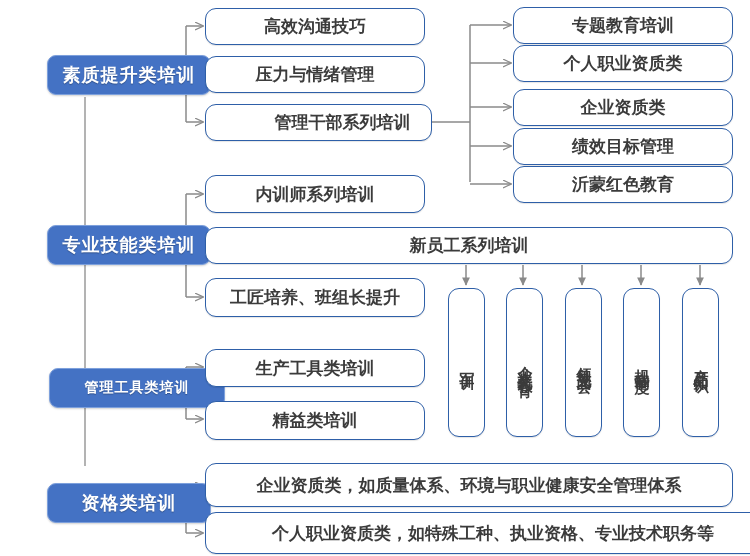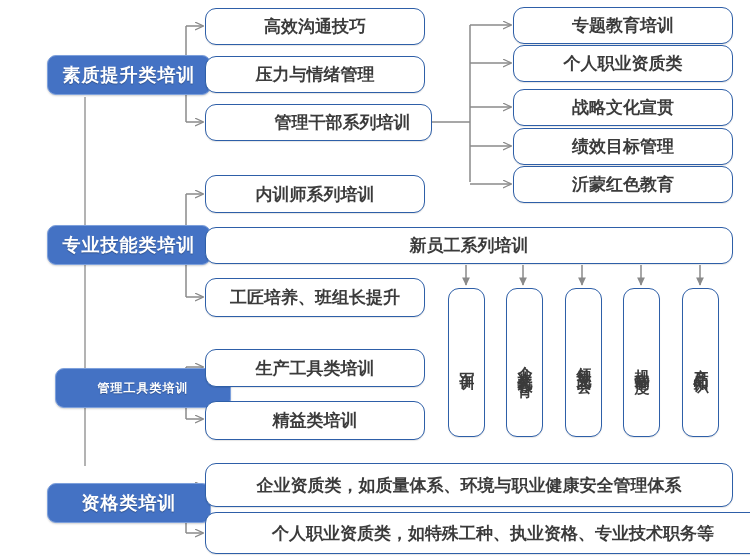--- a/index.html
+++ b/index.html
@@ -119,21 +119,21 @@
   </svg>
 
   <div class="cat" style="left:3px;top:55px;width:164px;height:40px;font-size:18px;">
     <span>素质提升类培训</span>
   </div>
 
   <div class="cat" style="left:3px;top:225px;width:164px;height:40px;font-size:18px;">
     <span>专业技能类培训</span>
   </div>
 
-  <div class="cat" style="left:11px;top:368px;width:176px;height:40px;font-size:12px;">
+  <div class="cat" style="left:5px;top:368px;width:176px;height:40px;font-size:14px;">
     <span>管理工具类培训</span>
   </div>
 
   <div class="cat" style="left:3px;top:483px;width:164px;height:40px;font-size:18px;">
     <span>资格类培训</span>
   </div>
 
   <div class="item" style="left:205px;top:8px;width:220px;height:37px;font-size:17px;">
     <span>高效沟通技巧</span>
   </div>
@@ -144,21 +144,21 @@
     <span>管理干部系列培训</span>
   </div>
 
   <div class="item" style="left:513px;top:7px;width:220px;height:37px;font-size:17px;">
     <span>专题教育培训</span>
   </div>
   <div class="item" style="left:513px;top:45px;width:220px;height:37px;font-size:17px;">
     <span>个人职业资质类</span>
   </div>
   <div class="item" style="left:513px;top:89px;width:220px;height:37px;font-size:17px;">
-    <span>战略文化宣贯</span>
+    <span>企业资质类</span>
   </div>
   <div class="item" style="left:513px;top:166px;width:220px;height:37px;font-size:17px;">
     <span>沂蒙红色教育</span>
   </div>
   <div class="item" style="left:513px;top:128px;width:220px;height:37px;font-size:17px;">
     <span>绩效目标管理</span>
   </div>
 
   <div class="item" style="left:205px;top:175px;width:220px;height:38px;font-size:17px;">
     <span>内训师系列培训</span>

